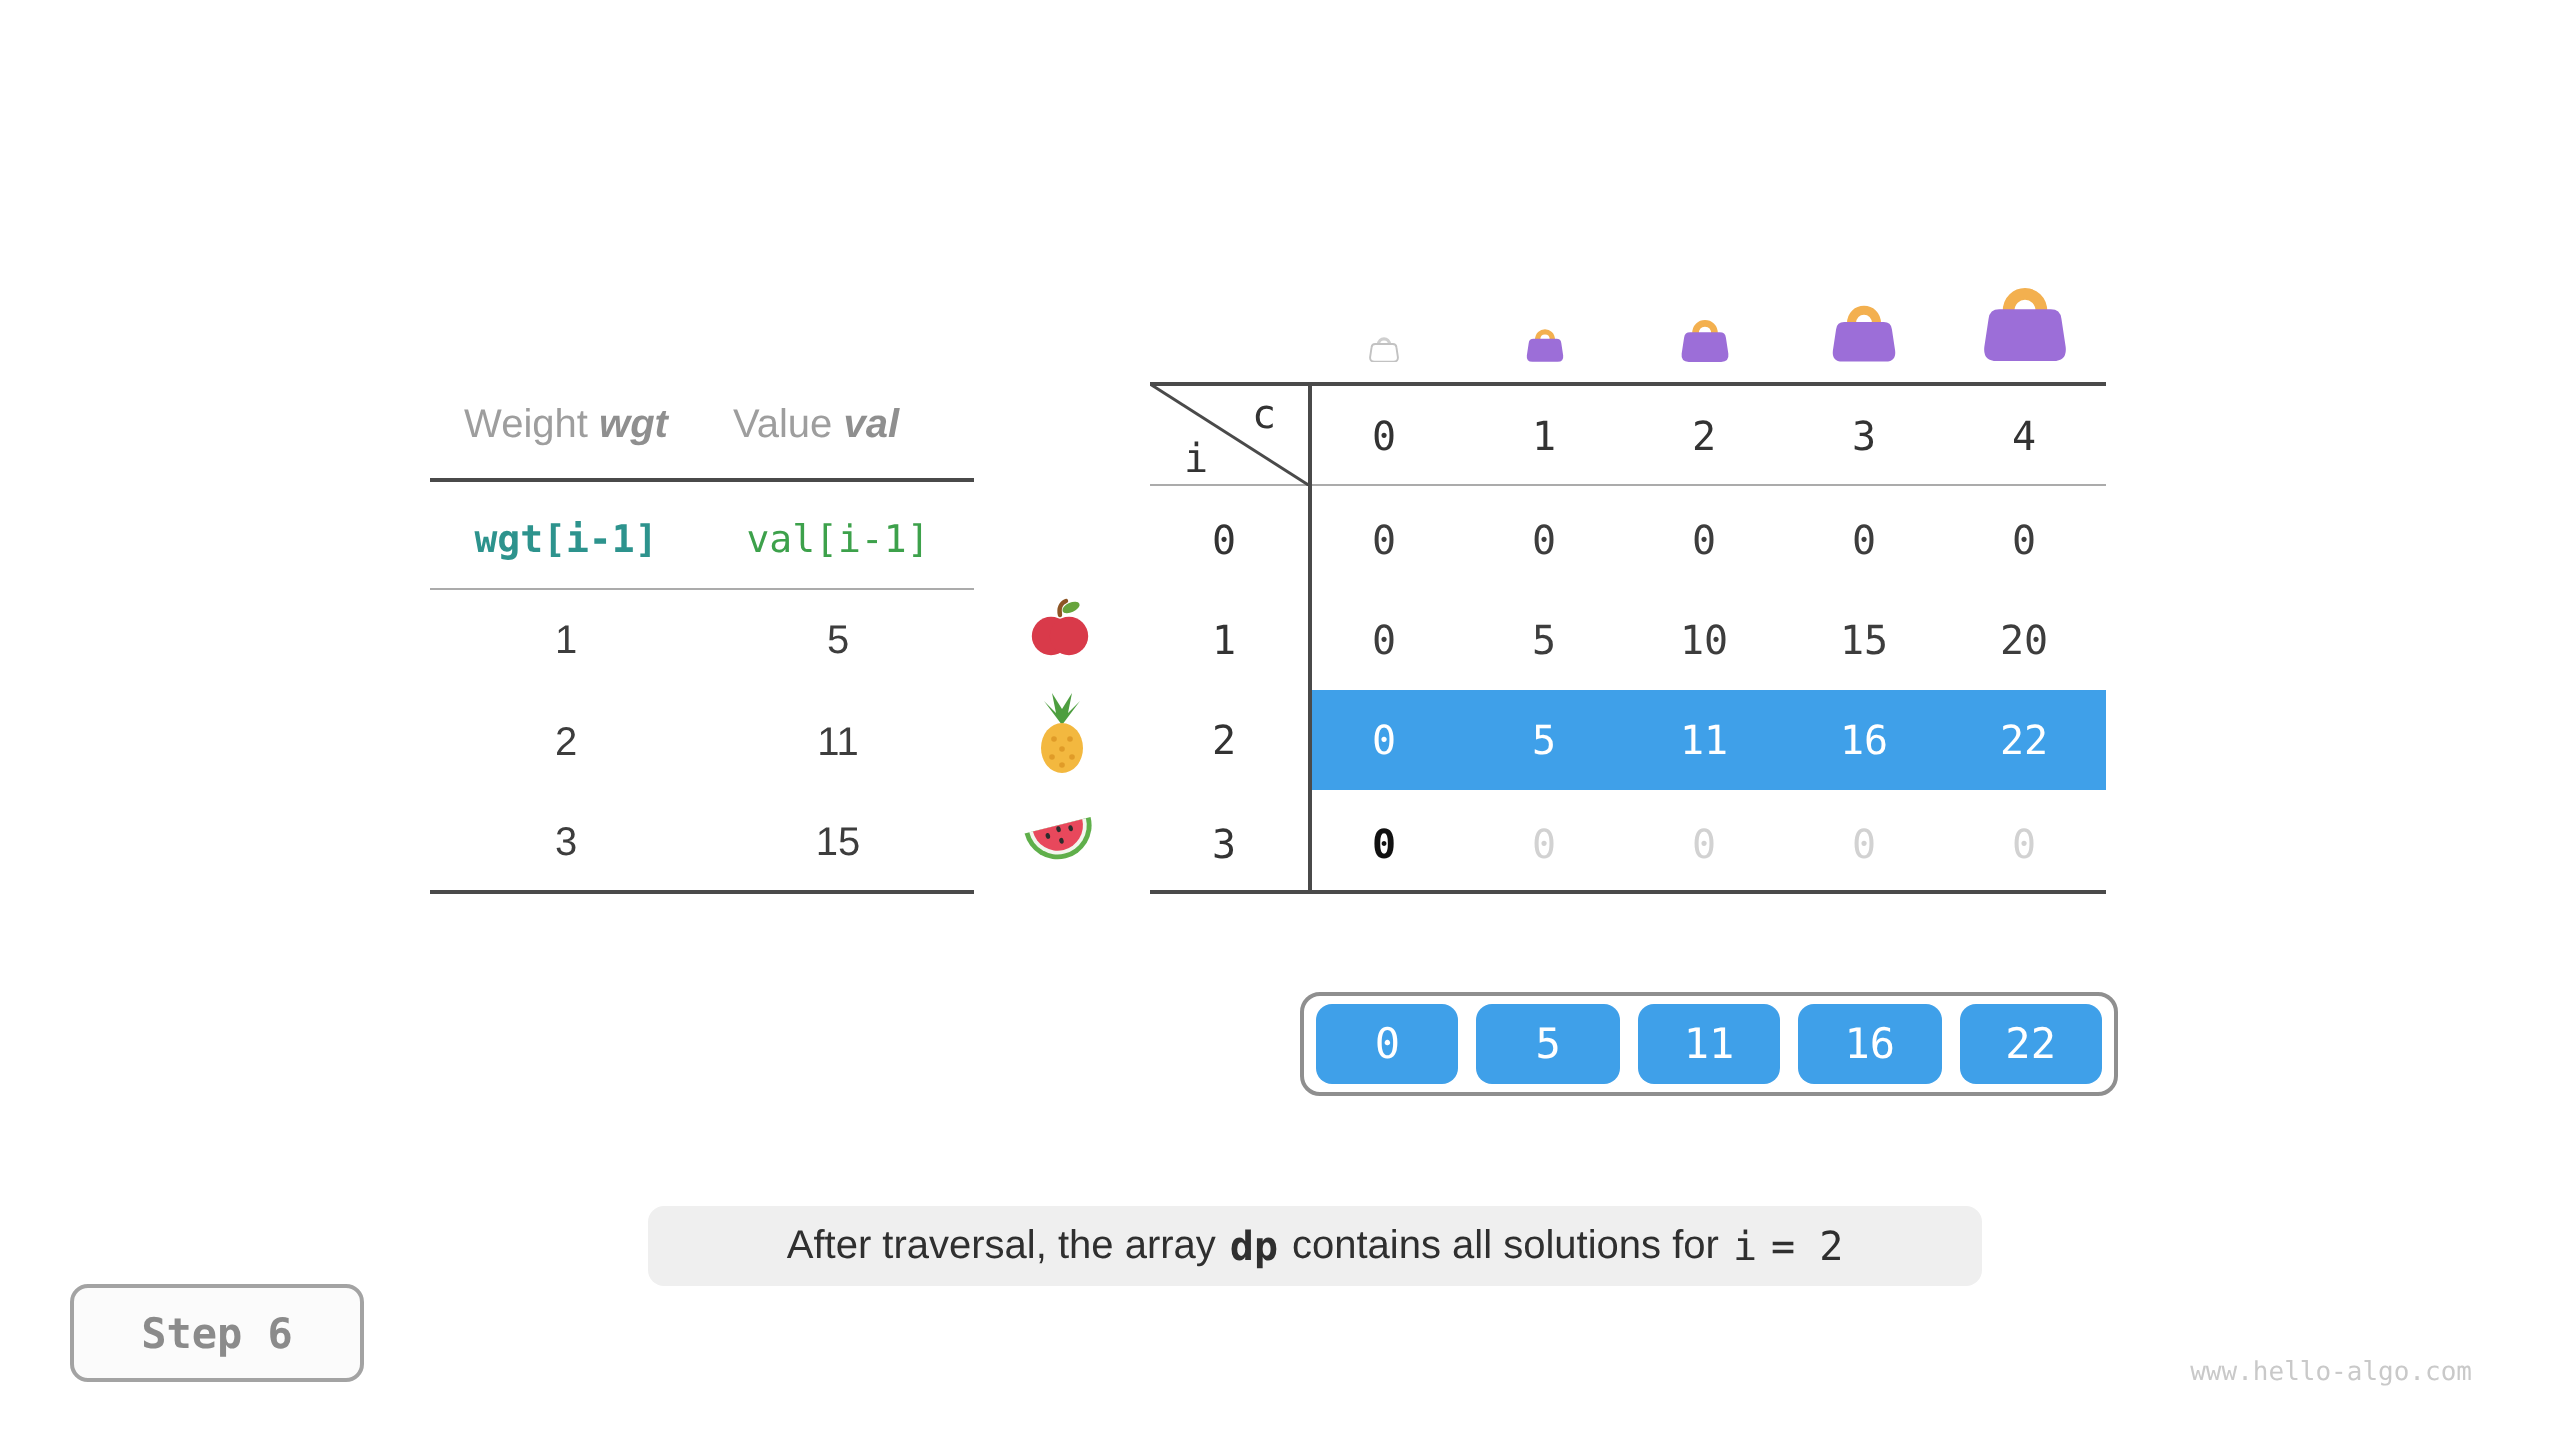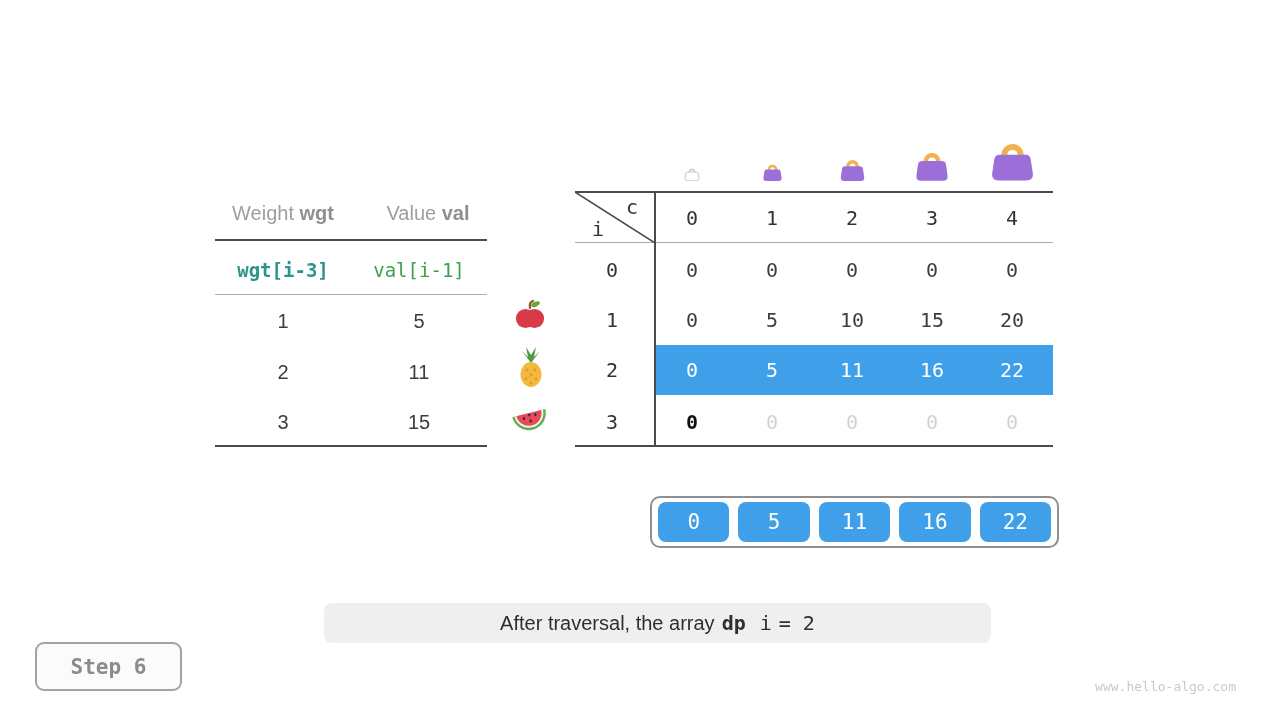--- a/index.html
+++ b/index.html
@@ -8,21 +8,21 @@
   .abs{position:absolute;}
   .ctr{transform:translate(-50%,-50%);white-space:nowrap;}
   .mono{font-family:"DejaVu Sans Mono",monospace;}
 
   
   .line-dark{background:#4a4a4a;}
   .line-light{background:#ababab;}
 
   
   .lt-head{font-size:20px;color:#9e9e9e;}
-  .lt-head b{color:#8f8f8f;}
+  .lt-head b{color:#8f8f8f;font-style:italic;}
   .lt-num{font-size:20px;color:#3d3d3d;}
   .formula-w{font-size:19px;font-weight:bold;color:#2d938d;}
   .formula-v{font-size:19px;font-weight:normal;color:#3da14b;}
 
   
   .dp-cell{font-size:20px;color:#3d3d3d;}
   .dp-cell-hl{font-size:20px;color:#ffffff;}
   .dp-cell-bold{font-size:20px;color:#111111;font-weight:bold;}
   .dp-cell-faint{font-size:20px;color:#d2d2d2;}
   .dp-label{font-size:20px;color:#333333;}
@@ -52,25 +52,25 @@
   
   #site-url{right:44px;top:679px;font-family:"DejaVu Sans Mono",monospace;font-size:13px;color:#c9c9c9;}
 </style>
 </head>
 <body>
 
 <div id="canvas">
 
   <div>
     <span class="abs ctr lt-head" style="left:283px;top:213px;"><span>Weight</span>&nbsp;<b>wgt</b></span>
-    <span class="abs ctr lt-head" style="left:428px;top:213px;"><span>Value</span>&nbsp;<b>val</b></span>
+    <span class="abs ctr lt-head" style="left:408px;top:213px;"><span>Value</span>&nbsp;<b>val</b></span>
 
     <div class="abs line-dark" style="left:215px;top:239px;width:272px;height:2px;"></div>
 
-    <span class="abs ctr mono formula-w" style="left:283px;top:270px;">wgt[i-3]</span>
+    <span class="abs ctr mono formula-w" style="left:283px;top:270px;">wgt[i-1]</span>
     <span class="abs ctr mono formula-v" style="left:419px;top:270px;">val[i-1]</span>
 
     <div class="abs line-light" style="left:215px;top:294px;width:272px;height:1px;"></div>
 
     <span class="abs ctr lt-num" style="left:283px;top:321px;">1</span>
     <span class="abs ctr lt-num" style="left:419px;top:321px;">5</span>
     <span class="abs ctr lt-num" style="left:283px;top:372px;">2</span>
     <span class="abs ctr lt-num" style="left:419px;top:372px;">11</span>
     <span class="abs ctr lt-num" style="left:283px;top:422px;">3</span>
     <span class="abs ctr lt-num" style="left:419px;top:422px;">15</span>
@@ -202,20 +202,21 @@
     <div class="arr-cell">0</div>
     <div class="arr-cell">5</div>
     <div class="arr-cell">11</div>
     <div class="arr-cell">16</div>
     <div class="arr-cell">22</div>
   </div>
 
   <div class="abs" id="caption">
     <span>After traversal, the array</span>
       <span class="var">dp</span>
+      <span>contains all solutions for</span>
       <span class="code">i</span>
       <span class="eq">= 2</span>
   </div>
 
   <div class="abs" id="step">Step 6</div>
 
   <span class="abs" id="site-url">www.hello-algo.com</span>
 
 </div>
 

